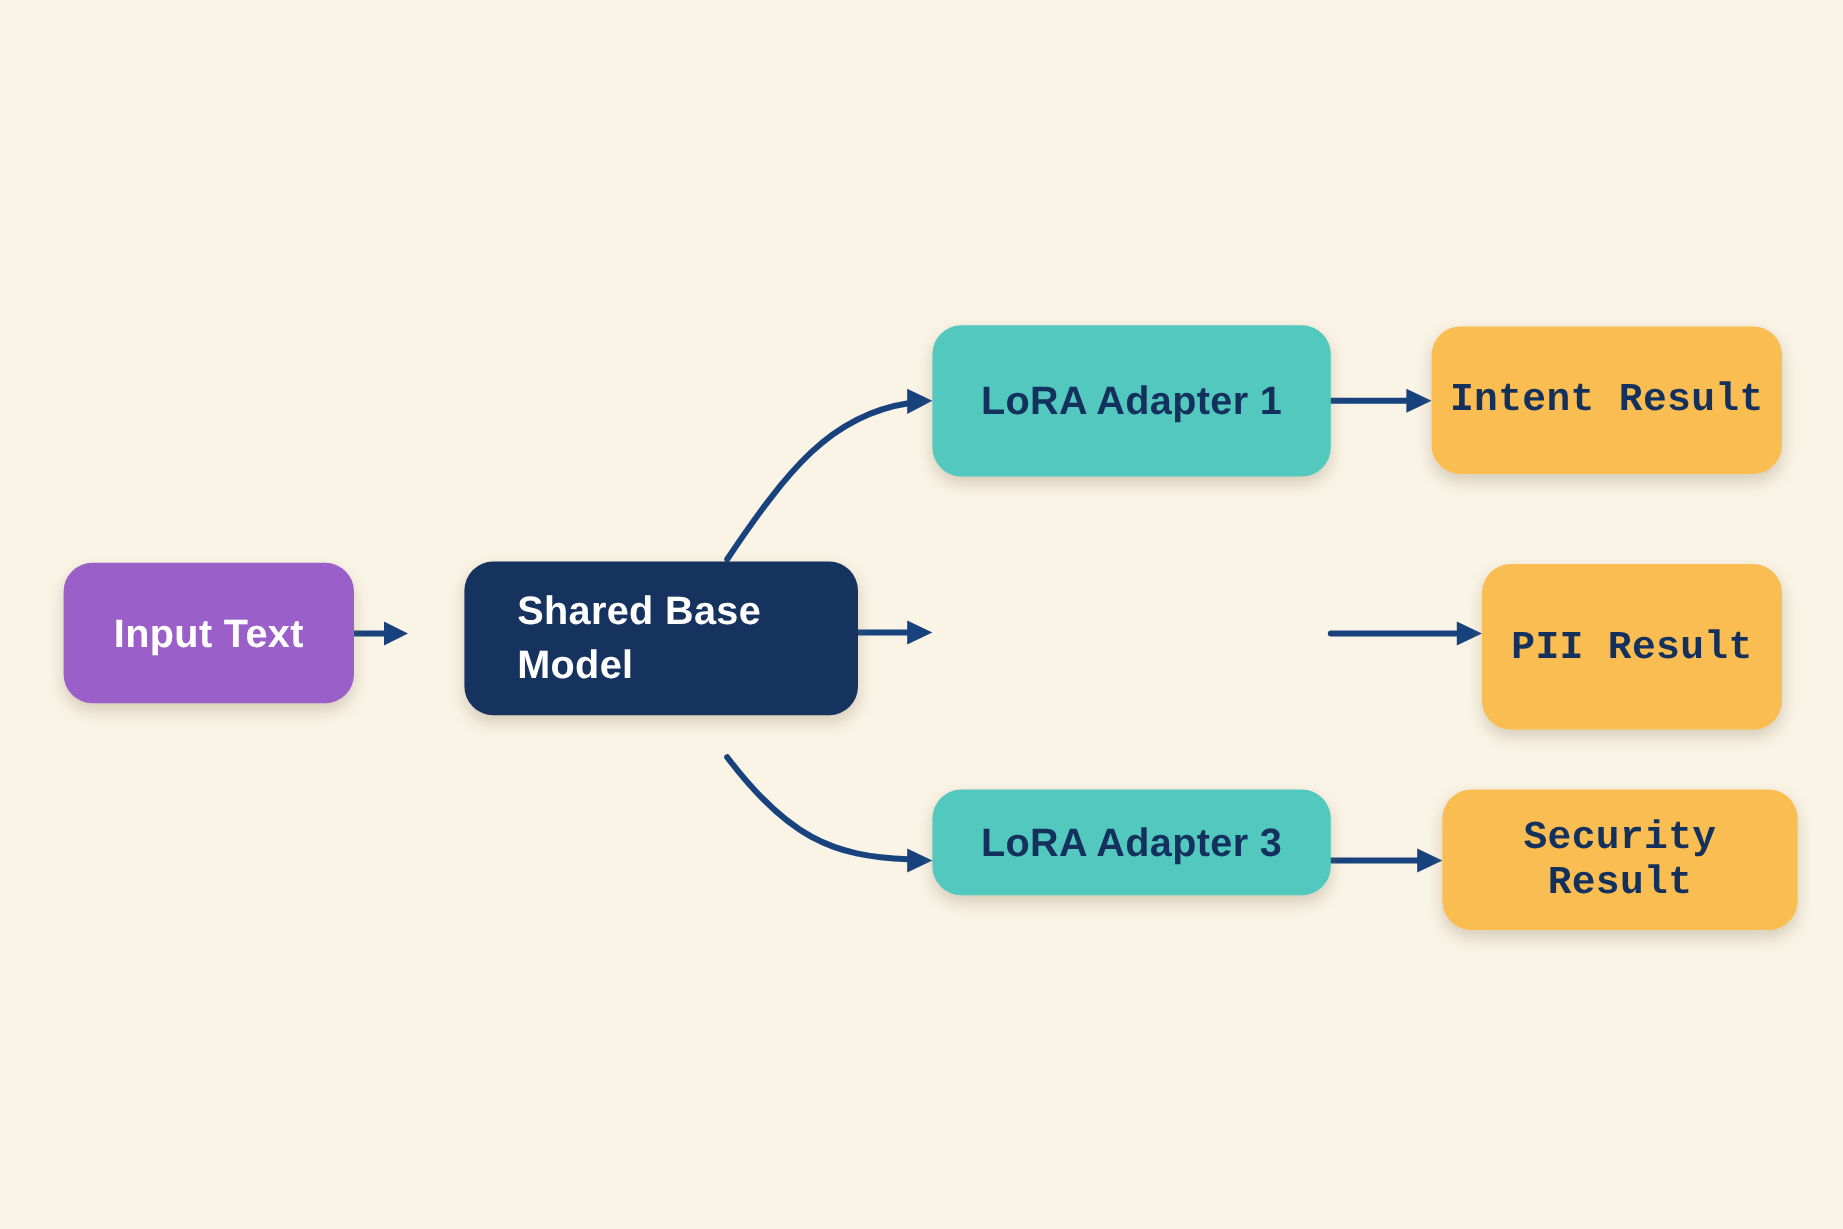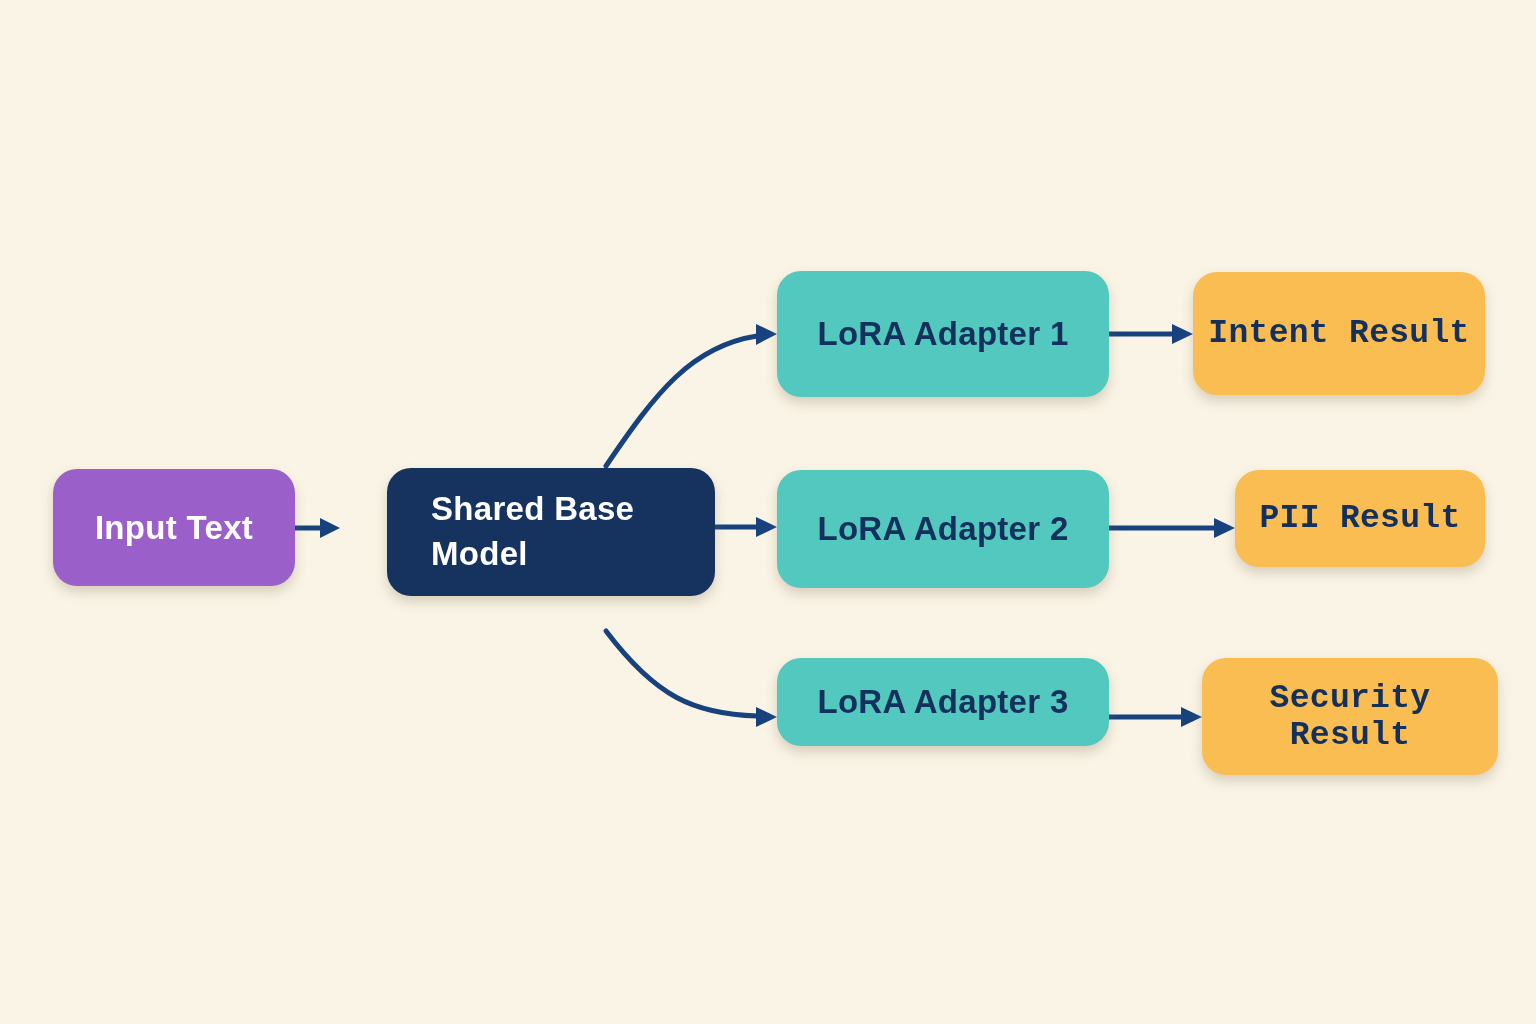--- a/index.html
+++ b/index.html
@@ -68,21 +68,21 @@
   }
   .node-yellow{
     background:var(--yellow);
     color:var(--dark_text);
     font-family:Liberation Mono, monospace;
   }
   .node-lora1{left:777px;top:271px;width:332px;height:126px;}
   .node-lora2{left:777px;top:470px;width:332px;height:118px;}
   .node-lora3{left:777px;top:658px;width:332px;height:88px;}
   .node-intent{left:1193px;top:272px;width:292px;height:123px;}
-  .node-pii{left:1235px;top:470px;width:250px;height:97px;}
+  .node-pii{left:1235px;top:470px;width:250px;height:138px;}
   .node-security{left:1202px;top:658px;width:296px;height:117px;}
 </style>
 </head>
 <body>
 
 <div class="canvas">
 
   <svg class="edges" viewBox="0 0 1536 1024" aria-hidden="true">
 
     <path class="edge" d="M279 528 L322 528"></path>
@@ -112,23 +112,20 @@
   </div>
 
   <div class="node node-base">
     <span>Shared Base Model</span>
   </div>
 
   <div class="node node-teal node-lora1">
     <span>LoRA Adapter 1</span>
   </div>
 
-  <div class="node node-teal node-lora2">
-    <span>LoRA Adapter 2</span>
-  </div>
 
   <div class="node node-teal node-lora3">
     <span>LoRA Adapter 3</span>
   </div>
 
   <div class="node node-yellow node-intent">
     <span>Intent Result</span>
   </div>
 
   <div class="node node-yellow node-pii">

